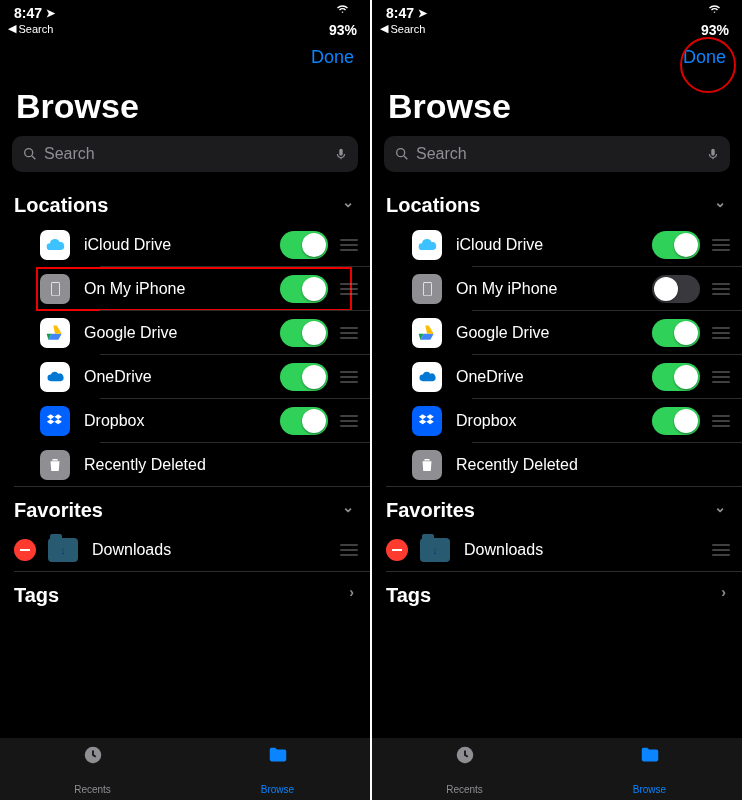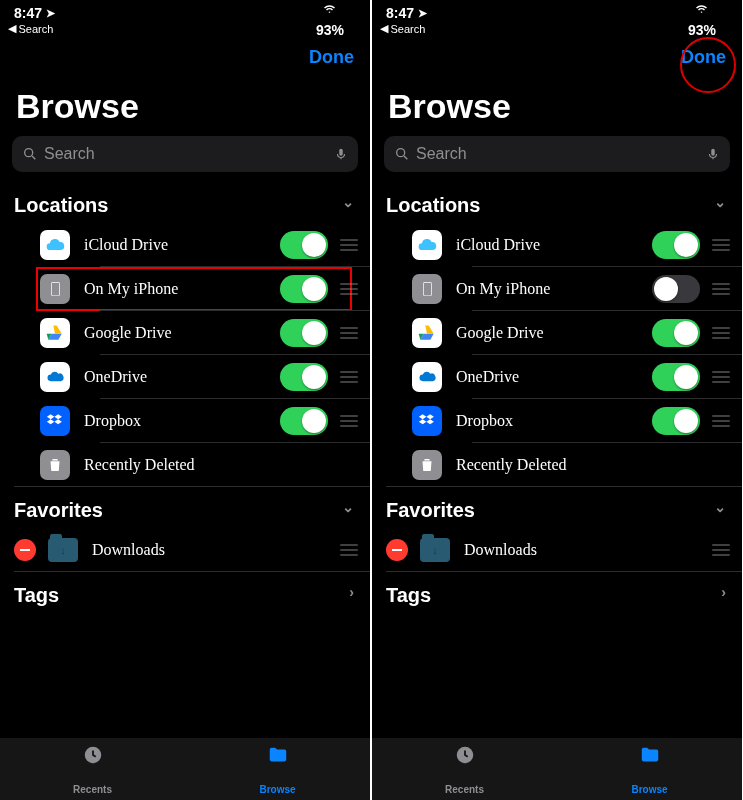--- a/index.html
+++ b/index.html
@@ -19,21 +19,21 @@
     position: relative;
     display: flex;
     flex-direction: column;
   }
   
   .status-bar {
     height: 22px;
     display: flex;
     justify-content: space-between;
     align-items: center;
-    padding: 4px 26px 0 14px;
+    padding: 4px 13px 0 14px;
     font-size: 14px;
     font-weight: 600;
   }
   .status-left { display:flex; align-items:center; gap:4px;}
   .status-right { display:flex; align-items:center; gap:4px;flex-direction:column;}
   .loc-arrow { font-size:11px; transform: rotate(0deg);}
   .signal-bars { display:inline-flex; align-items:flex-end; gap:1px; height:10px;}
   .signal-bars span { width:2px; background:#555; }
   .signal-bars span:nth-child(1){height:3px;}
   .signal-bars span:nth-child(2){height:5px;}
@@ -41,21 +41,21 @@
   .signal-bars span:nth-child(4){height:9px;background:#fff;}
   .wifi { font-size:12px;}
   .back-search {
     font-size: 11px;
     color:#fff;
     padding: 0 10px 4px 8px;
     display:flex; align-items:center; gap:2px;
   }
   
   .done-row { display:flex; justify-content:flex-end; padding: 8px 16px 4px; height:42px; position:relative;}
-  .done-btn { color:#0a84ff; font-size:18px; font-weight:700; }
+  .done-btn { color:#0a84ff; font-size:18px; font-weight:400; }
   .done-circle {
     position:absolute; right:6px; top:-2px;
     width:56px; height:56px; border:2px solid #d00; border-radius:50%;
     pointer-events:none;
   }
   
   .title { font-size:34px; font-weight:700; padding: 6px 16px 10px;}
   
   .search-wrap { padding:0 12px 10px;}
   .search-field {
@@ -74,21 +74,20 @@
     padding: 12px 16px 6px 14px;
     font-size:20px; font-weight:700;
   }
   .chev { color:#8e8e93; font-size:14px;}
   
   .row {
     display:flex; align-items:center;
     padding: 6px 10px 6px 14px;
     min-height:44px;
     position:relative;
-    font-family:Liberation Serif, serif;
   }
   .row .sep {
     position:absolute; left:100px; right:0; bottom:0;
     height:1px; background:#2c2c2e;
   }
   .row .sep.full { left:14px; }
   .icon-box {
     width:30px; height:30px; border-radius:7px;
     display:flex; align-items:center; justify-content:center;
     margin-left:26px; margin-right:14px; flex:0 0 auto;
@@ -140,21 +139,20 @@
   .tabbar {
     margin-top:auto;
     height:62px;
     background:#161616;
     display:flex;
   }
   .tab {
     flex:1; display:flex; flex-direction:column;
     align-items:center; justify-content:center; gap:18px;
     font-size:10px;
-    font-weight:bold;
   }
   .tab.inactive { color:#8e8e93;}
   .tab.active { color:#0a84ff;}
   .tab svg { width:26px; height:22px;}
   
   .ic-icloud { background:#fff;}
   .ic-phone { background:#8e8e93;}
   .ic-gdrive { background:#fff;}
   .ic-onedrive{ background:#fff;}
   .ic-dropbox{ background:#0061ff;}

